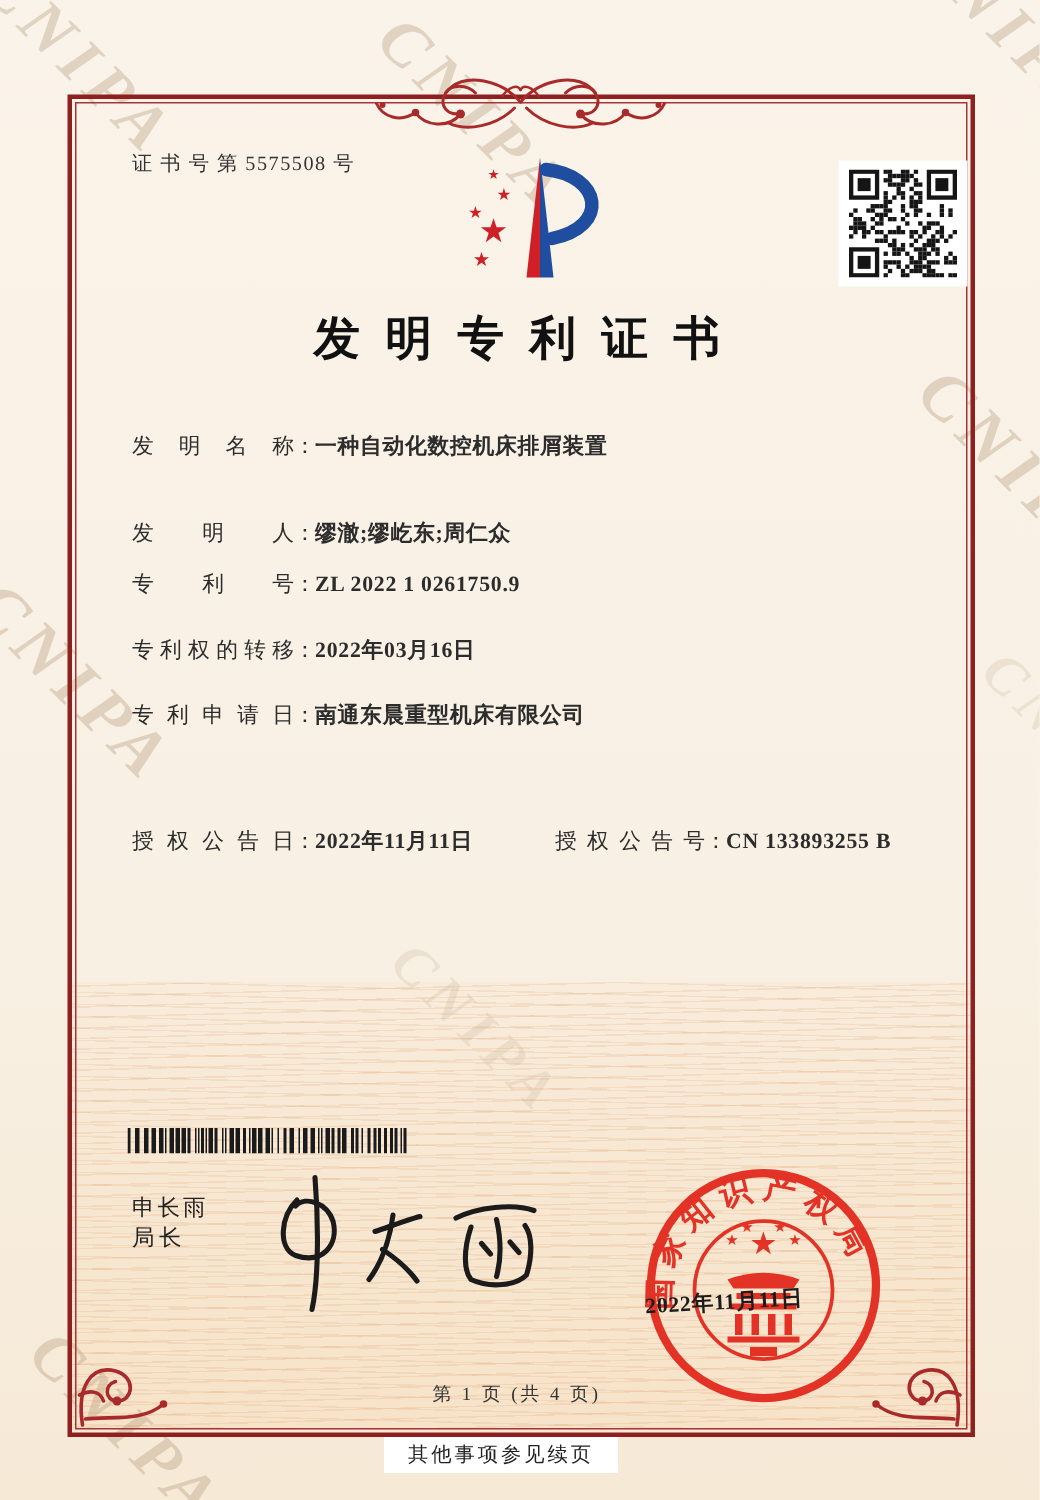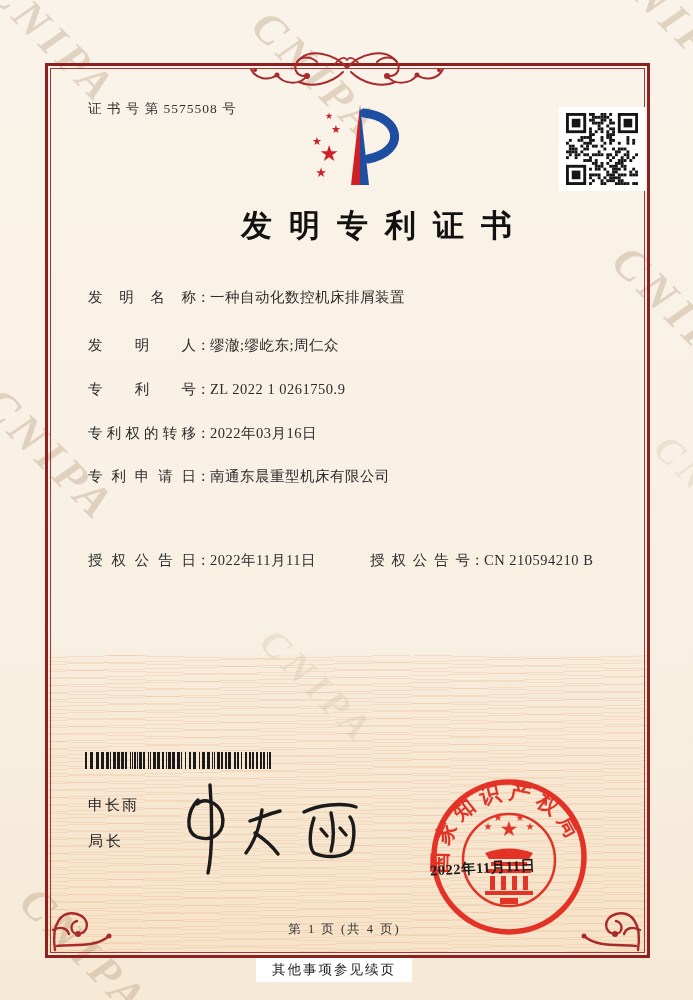--- a/index.html
+++ b/index.html
@@ -35,36 +35,36 @@
   .corner.bl{left:47px;top:880px;}
   .corner.br{left:574px;top:880px;transform:scaleX(-1);}
 
   
   .content{position:absolute;inset:0;z-index:4;}
   .cert-no{position:absolute;left:88px;top:100px;font-size:13.5px;color:#333;letter-spacing:1px;}
   .logo{position:absolute;left:283px;top:99px;}
   .qrbox{position:absolute;left:559px;top:107px;width:86px;height:84px;background:#fff;}
   .qrbox svg{position:absolute;left:7px;top:6px;}
   .title{position:absolute;left:45px;top:205px;width:599px;text-align:center;
-    font-size:31px;font-weight:700;color:#111;letter-spacing:17px;padding-left:17px;box-sizing:border-box;margin-left:32px;}
+    font-size:31px;font-weight:700;color:#111;letter-spacing:17px;padding-left:17px;box-sizing:border-box;}
 
   .row{position:absolute;left:88px;font-size:14.5px;color:#2c2c2c;white-space:nowrap;}
   .row .lab{display:inline-block;width:108px;text-align:justify;text-align-last:justify;vertical-align:bottom;}
   .row .lab2{display:inline-block;width:100px;text-align:justify;text-align-last:justify;vertical-align:bottom;}
   .row .col{display:inline-block;width:14px;}
-  .row .val{letter-spacing:.5px;}
+  .row .val{letter-spacing:.5px;font-weight:bold;}
   .pair2{position:absolute;left:282px;top:0;}
 
   .paras{position:absolute;left:88px;top:584px;width:532px;font-size:14.5px;color:#2b2b2b;
     line-height:1.92;text-align:justify;letter-spacing:.6px;}
   .paras p{margin:0;text-indent:2em;}
 
   .barcode{position:absolute;left:85px;top:752px;}
 
-  .sig-role{position:absolute;left:88px;top:816px;font-size:15px;color:#222;letter-spacing:3px;margin-top:16px;}
+  .sig-role{position:absolute;left:88px;top:816px;font-size:15px;color:#222;letter-spacing:3px;}
   .sig-name{position:absolute;left:88px;top:796px;font-size:15px;color:#222;letter-spacing:2px;}
   .sig-hand{position:absolute;left:158px;top:780px;z-index:5;}
 
   .seal{position:absolute;left:428px;top:770px;z-index:5;opacity:.94;}
   .seal-date{position:absolute;left:430px;top:857px;z-index:6;width:170px;
     font-size:14.5px;font-weight:700;color:#1c1c1c;letter-spacing:.5px;transform:rotate(-3deg);}
 
   .page-no{position:absolute;left:45px;top:921px;width:599px;text-align:center;
     font-size:12.5px;color:#333;letter-spacing:2px;z-index:4;}
   .note-wrap{position:absolute;left:0;top:958px;width:668px;text-align:center;z-index:4;}
@@ -343,36 +343,36 @@
           <rect x="2.84" y="53.959999999999994" width="14.2" height="14.2" fill="#fff"></rect>
           <rect x="5.68" y="56.8" width="8.52" height="8.52" fill="#151515"></rect>
         </svg>
     </div>
 
     <div class="title">发明专利证书</div>
 
     <div class="row" style="top:288px">
       <span class="lab">发明名称</span><span class="col">：</span><span class="val">一种自动化数控机床排屑装置</span>
     </div>
-    <div class="row" style="top:336px">
+    <div class="row" style="top:346px">
       <span class="lab">发明人</span><span class="col">：</span><span class="val">缪澈;缪屹东;周仁众</span>
     </div>
     <div class="row" style="top:380px">
       <span class="lab">专利号</span><span class="col">：</span><span class="val">ZL 2022 1 0261750.9</span>
     </div>
     <div class="row" style="top:424px">
       <span class="lab">专利权的转移</span><span class="col">：</span><span class="val">2022年03月16日</span>
     </div>
     <div class="row" style="top:467px">
       <span class="lab">专利申请日</span><span class="col">：</span><span class="val">南通东晨重型机床有限公司</span>
     </div>
     <div class="row" style="top:551px">
       <span class="lab">授权公告日</span><span class="col">：</span><span class="val">2022年11月11日</span>
       <span class="pair2">
-        <span class="lab2">授权公告号</span><span class="col">：</span><span class="val">CN 210594210 B</span>
+        <span class="lab2">授权公告号</span><span class="col">：</span><span class="val">CN 133893255 B</span>
       </span>
     </div>
 
 
     <svg id="barcode" class="barcode" width="190" height="17" viewBox="0 0 190 17">
         <rect x="0" y="0" width="2" height="17" fill="#1a1a1a"></rect>
         <rect x="5" y="0" width="3" height="17" fill="#1a1a1a"></rect>
         <rect x="11" y="0" width="3" height="17" fill="#1a1a1a"></rect>
         <rect x="16" y="0" width="3" height="17" fill="#1a1a1a"></rect>
         <rect x="21" y="0" width="3" height="17" fill="#1a1a1a"></rect>

